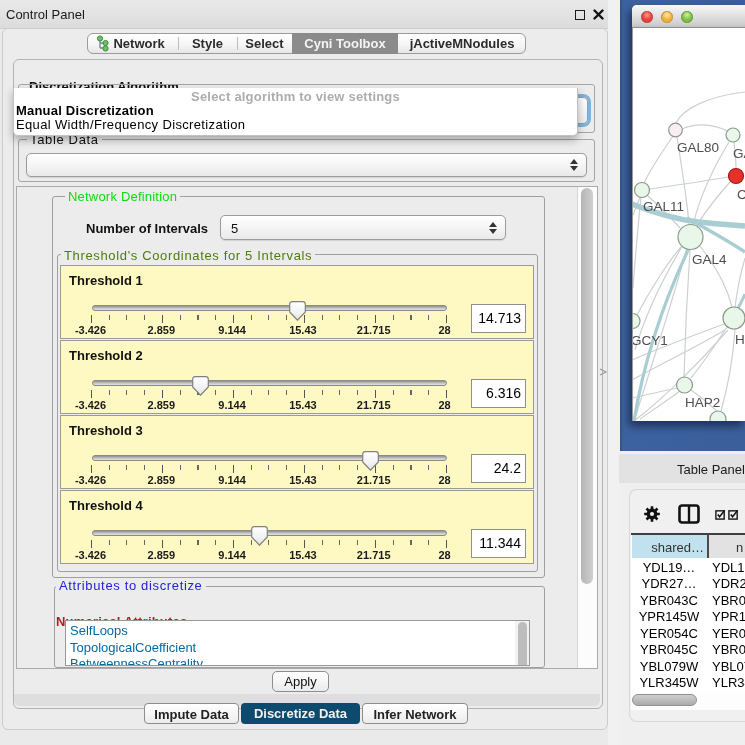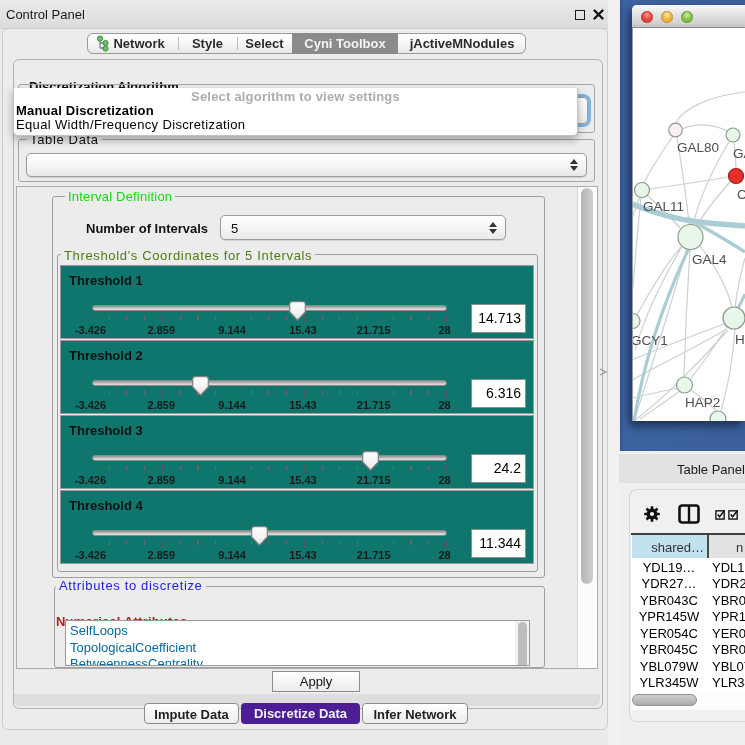--- a/index.html
+++ b/index.html
@@ -8,38 +8,38 @@
 .combo{position:absolute;background:linear-gradient(#ffffff,#f4f4f4 55%,#e9e9e9);
  border:1px solid #9c9c9c;border-radius:5px;box-shadow:0 1px 1px rgba(0,0,0,0.12);}
 .combo .txt{position:absolute;left:10px;top:50%;transform:translateY(-50%);color:#111;}
 .arrows{position:absolute;right:8px;top:50%;transform:translateY(-50%);width:8px;height:12px;}
 .tri-up{position:absolute;left:0;top:0;width:0;height:0;border-left:4px solid transparent;
  border-right:4px solid transparent;border-bottom:5px solid #333;}
 .tri-dn{position:absolute;left:0;bottom:0;width:0;height:0;border-left:4px solid transparent;
  border-right:4px solid transparent;border-top:5px solid #333;}
 .grp{position:absolute;border:1px solid #a5a5a5;border-radius:3px;}
 .grplab{position:absolute;background:#ececec;padding:0 3px;line-height:13px;letter-spacing:0.65px;}
-.tpanel{position:absolute;left:60px;width:472px;height:72px;background:#0f766e;
+.tpanel{position:absolute;left:60px;width:472px;height:72px;background:#fef9c3;
  border:1px solid #9a9a9a;}
 .tlab{position:absolute;left:8px;top:7px;font-weight:bold;color:#111;}
 .track{position:absolute;left:31px;top:39px;width:355px;height:6px;border-radius:3px;
  background:linear-gradient(#8f8f8f,#c9c9c9 60%,#e3e3e3);border:1px solid #8a8a8a;box-sizing:border-box;}
 .minor{position:absolute;left:29.5px;top:49px;width:357px;height:5px;
  background:repeating-linear-gradient(90deg,#666 0,#666 1px,transparent 1px,transparent 17.75px);}
 .major{position:absolute;left:29.5px;top:49px;width:357px;height:8px;
  background:repeating-linear-gradient(90deg,#555 0,#555 1px,transparent 1px,transparent 71px);}
 .tick-lab{position:absolute;top:58px;transform:translateX(-50%);font-weight:bold;
  font-size:11px;color:#1a1a1a;white-space:nowrap;}
 .valbox{position:absolute;left:410px;top:38px;width:55px;height:29px;background:#fff;
  border:1px solid #8f8f8f;color:#000;font-size:14px;text-align:right;line-height:27px;padding-right:4px;box-sizing:border-box;}
 .thumb{position:absolute;top:35px;width:17px;height:20px;}
 .btab{position:absolute;top:703px;height:21px;border-radius:4px;text-align:center;
  font-weight:bold;line-height:21px;box-sizing:border-box;}
 .btab.light{background:linear-gradient(#ffffff,#ececec);border:1px solid #8d8d8d;color:#222;}
-.btab.dark{background:#4c1d95;color:#f2f2f2;}
+.btab.dark{background:#0c4a6e;color:#f2f2f2;}
 .toptab{position:absolute;top:0;height:100%;text-align:center;font-weight:bold;color:#2b2b2b;}
 .row1{position:absolute;width:76px;text-align:center;color:#000;}
 .row2{position:absolute;left:712px;color:#000;}
 </style></head><body>
 
 <div class="abs" style="left:0;top:0;width:612px;height:745px;background:#eaeaea;"></div>
 <div class="abs" style="left:0;top:0;width:612px;height:28px;background:linear-gradient(#e9e9e9,#dcdcdc);border-bottom:1px solid #cfcfcf;"></div>
 <div class="abs" style="left:6px;top:7px;color:#1a1a1a;">Control Panel</div>
 <div class="abs" style="left:575px;top:10px;width:10px;height:10px;border:1.8px solid #1a1a1a;box-sizing:border-box;"></div>
 <svg class="abs" style="left:593px;top:9px;" width="11" height="11" viewBox="0 0 11 11">
@@ -71,21 +71,21 @@
 <div class="combo" style="left:26px;top:153px;width:559px;height:22px;">
     <span class="arrows">
       <span class="tri-up"></span>
       <span class="tri-dn"></span>
     </span>
   </div>
 <div class="abs" style="left:16px;top:186px;width:582px;height:483px;background:#ececec;border:1px solid #ababab;box-sizing:border-box;"></div>
 <div class="abs" style="left:577px;top:187px;width:20px;height:481px;background:#fcfcfc;border-left:1px solid #d5d5d5;box-sizing:border-box;"></div>
 <div class="abs" style="left:581px;top:188px;width:12px;height:396px;background:linear-gradient(90deg,#b5b5b5,#cfcfcf);border-radius:6px;"></div>
 <div class="grp" style="left:52px;top:196px;width:491px;height:380px;border-color:#9f9f9f;"></div>
-<div class="grplab" style="left:65px;top:190px;color:#0ddd0d;letter-spacing:0.2px;">Interval Definition</div>
+<div class="grplab" style="left:65px;top:190px;color:#0ddd0d;letter-spacing:0.2px;">Network Definition</div>
 <div class="abs" style="left:86px;top:221px;font-weight:bold;color:#111;">Number of Intervals</div>
 <div class="combo" style="left:220px;top:215px;width:284px;height:23px;">
     <span class="txt">5</span>
     <span class="arrows">
       <span class="tri-up"></span>
       <span class="tri-dn"></span>
     </span>
   </div>
 <div class="grp" style="left:57px;top:254px;width:479px;height:316px;border-color:#9f9f9f;"></div>
 <div class="grplab" style="left:61px;top:249px;color:#4d7c0f;">Threshold's Coordinates for 5 Intervals</div>
@@ -182,21 +182,21 @@
     <div class="valbox">11.344</div>
   </div>
 <div class="grp" style="left:54px;top:586px;width:489px;height:80px;border-color:#9f9f9f;"></div>
 <div class="grplab" style="left:56px;top:579px;color:#2222dd;">Attributes to discretize</div>
 <div class="abs" style="left:56px;top:600px;font-weight:bold;color:#b91c1c;letter-spacing:0.2px;margin-top:14px;">Numerical Attributes</div>
 <div class="abs" style="left:65px;top:620px;width:465px;height:46px;background:#ffffff;border:1px solid #999;box-sizing:border-box;overflow:hidden;">
     <div style="position:absolute;left:4px;top:2px;line-height:16.5px;color:#0369a1;">SelfLoops<br>TopologicalCoefficient<br>BetweennessCentrality</div>
   </div>
 <div class="abs" style="left:515px;top:621px;width:14px;height:44px;background:#f2f2f2;"></div>
 <div class="abs" style="left:518px;top:622px;width:9px;height:43px;background:#bdbdbd;border-radius:5px 5px 0 0;"></div>
-<div class="abs" style="left:272px;top:671px;width:88px;height:21px;background:linear-gradient(#ffffff,#ebebeb);border:1px solid #8d8d8d;border-radius:0;text-align:center;line-height:20px;color:#111;box-sizing:border-box;">Apply</div>
+<div class="abs" style="left:272px;top:671px;width:57px;height:21px;background:linear-gradient(#ffffff,#ebebeb);border:1px solid #8d8d8d;border-radius:5px;text-align:center;line-height:20px;color:#111;box-sizing:border-box;">Apply</div>
 <div class="btab light" style="left:144px;width:95px;">Impute Data</div>
 <div class="btab dark" style="left:241px;width:119px;">Discretize Data</div>
 <div class="btab light" style="left:362px;width:106px;">Infer Network</div>
 <div class="abs" style="left:608px;top:0;width:12px;height:745px;background:#f1f1f1;"></div>
 <svg class="abs" style="left:598px;top:368px;" width="10" height="8" viewBox="0 0 10 8">
     <path d="M2,1 L8,4 L2,7" fill="none" stroke="#9a9a9a" stroke-width="1.2"></path>
   </svg>
 <div class="abs" style="left:620px;top:0;width:125px;height:451px;background:linear-gradient(90deg,#30507f 0,#3c62a0 3px,#3a5f9a 100%);"></div>
 <div class="abs" style="left:632px;top:5px;width:113px;height:416px;border-radius:5px 0 0 0;box-shadow:-3px 5px 9px rgba(0,0,20,0.5);background:#fff;"></div>
 <div class="abs" style="left:632px;top:5px;width:113px;height:23px;background:linear-gradient(#f8f8f8,#d0d0d0 85%,#c2c2c2);border-radius:5px 0 0 0;border-bottom:1px solid #8e8e8e;box-sizing:border-box;"></div>

